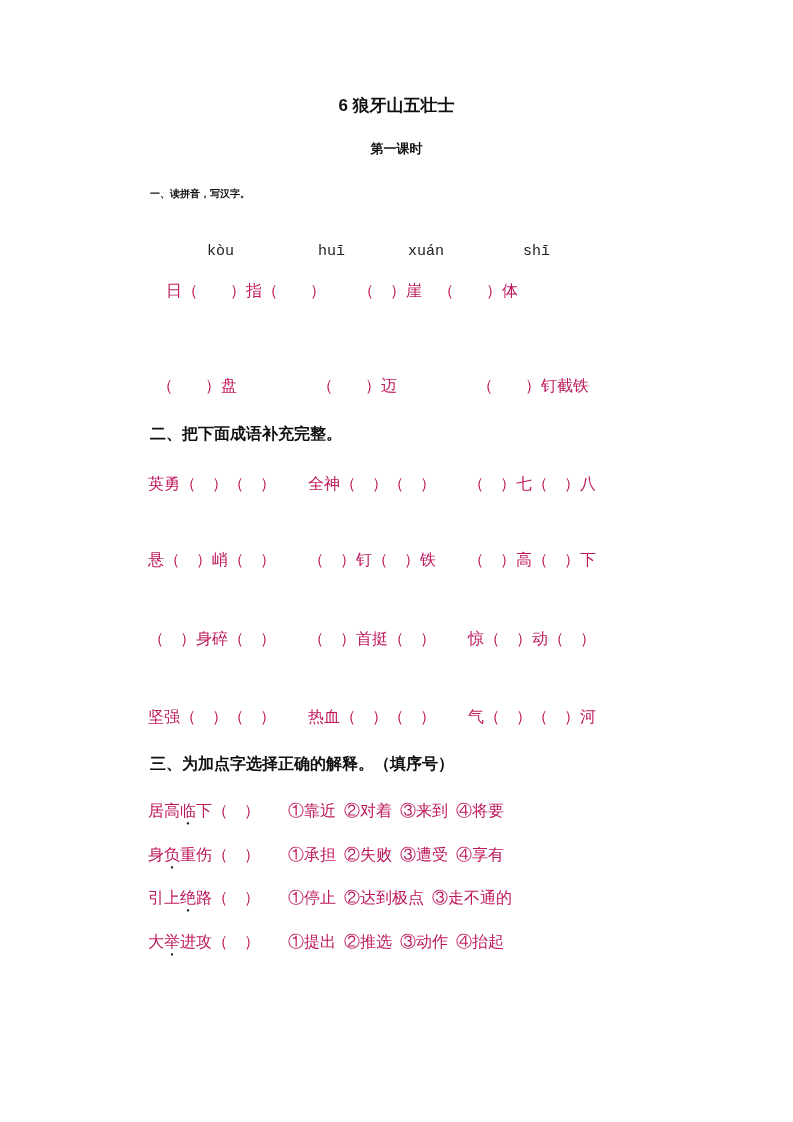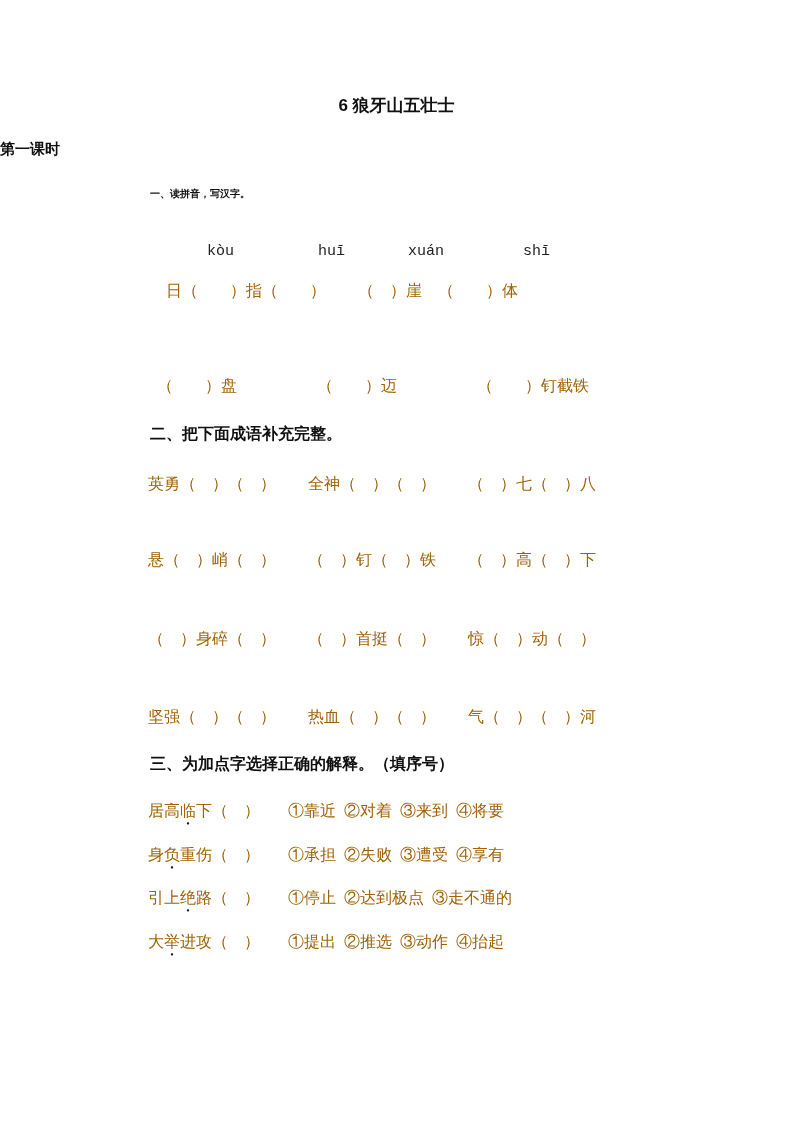--- a/index.html
+++ b/index.html
@@ -13,31 +13,31 @@
   }
   .abs { position:absolute; white-space:pre; line-height:20px; }
   
   .hd {
     font-family:"Liberation Sans","DejaVu Sans",sans-serif;
     font-weight:700; color:#101010;
   }
   
   .bd {
     font-family:"Liberation Serif","DejaVu Serif",serif;
-    font-size:16px; color:#a16207;
+    font-size:16px; color:#be185d;
   }
   
   .py {
     font-family:"Liberation Mono","DejaVu Sans Mono",monospace;
     font-size:15px; color:#222222;margin-top:8px;
   }
   .py span { display:inline-block; }
 
   .title    { top:96px;  left:0; width:100%; text-align:center; font-size:17px; }
-  .subtitle { top:139px; left:0; width:100%; font-size:15px; }
+  .subtitle { top:139px; left:0; width:100%; text-align:center; font-size:13px; }
 
   .h1x { top:184px; left:150px; font-size:10px; }
   .py1 { top:234px; left:150px; }
   .py1 span:nth-child(1){ margin-left:57px; }
   .py1 span:nth-child(2){ margin-left:84px; }
   .py1 span:nth-child(3){ margin-left:63px; }
   .py1 span:nth-child(4){ margin-left:79px; }
   .hz1 { top:281px; left:166px; }
   .py2 { top:329px; left:150px; }
   .py2 span:nth-child(1){ margin-left:28px; }

